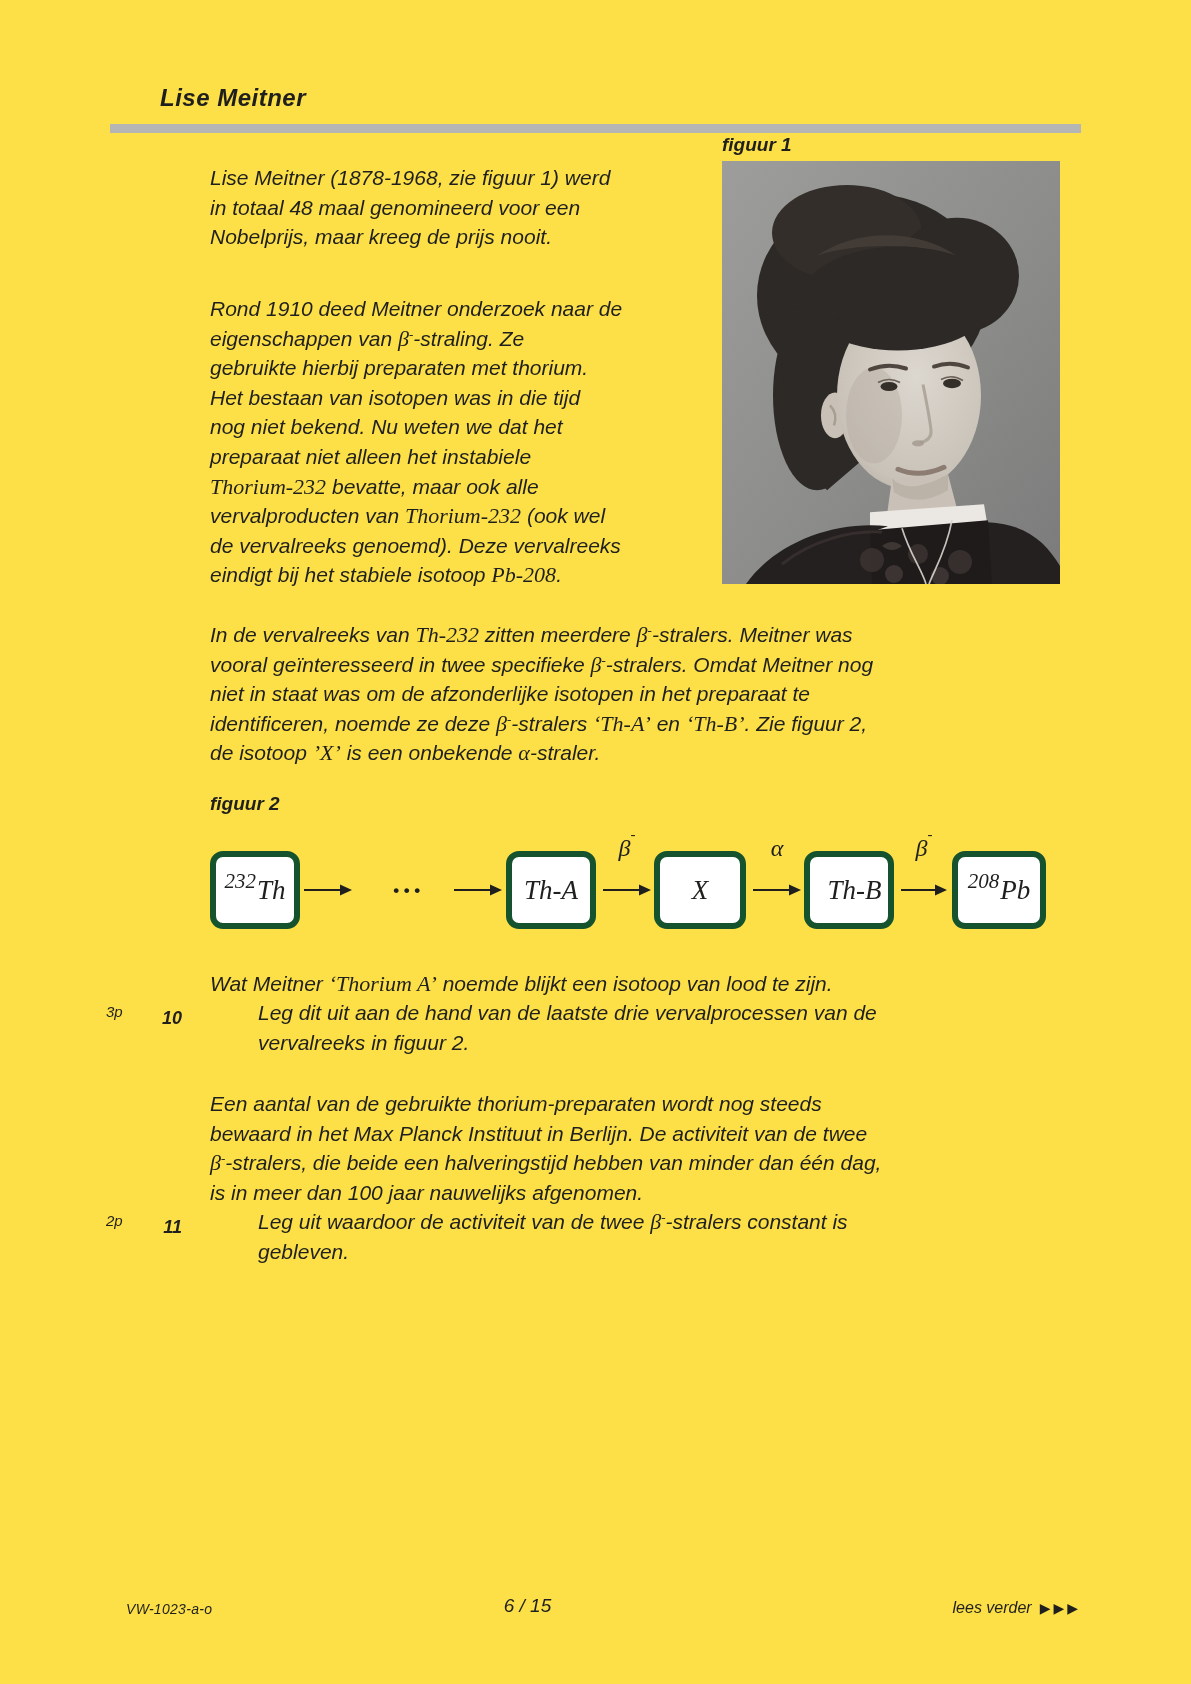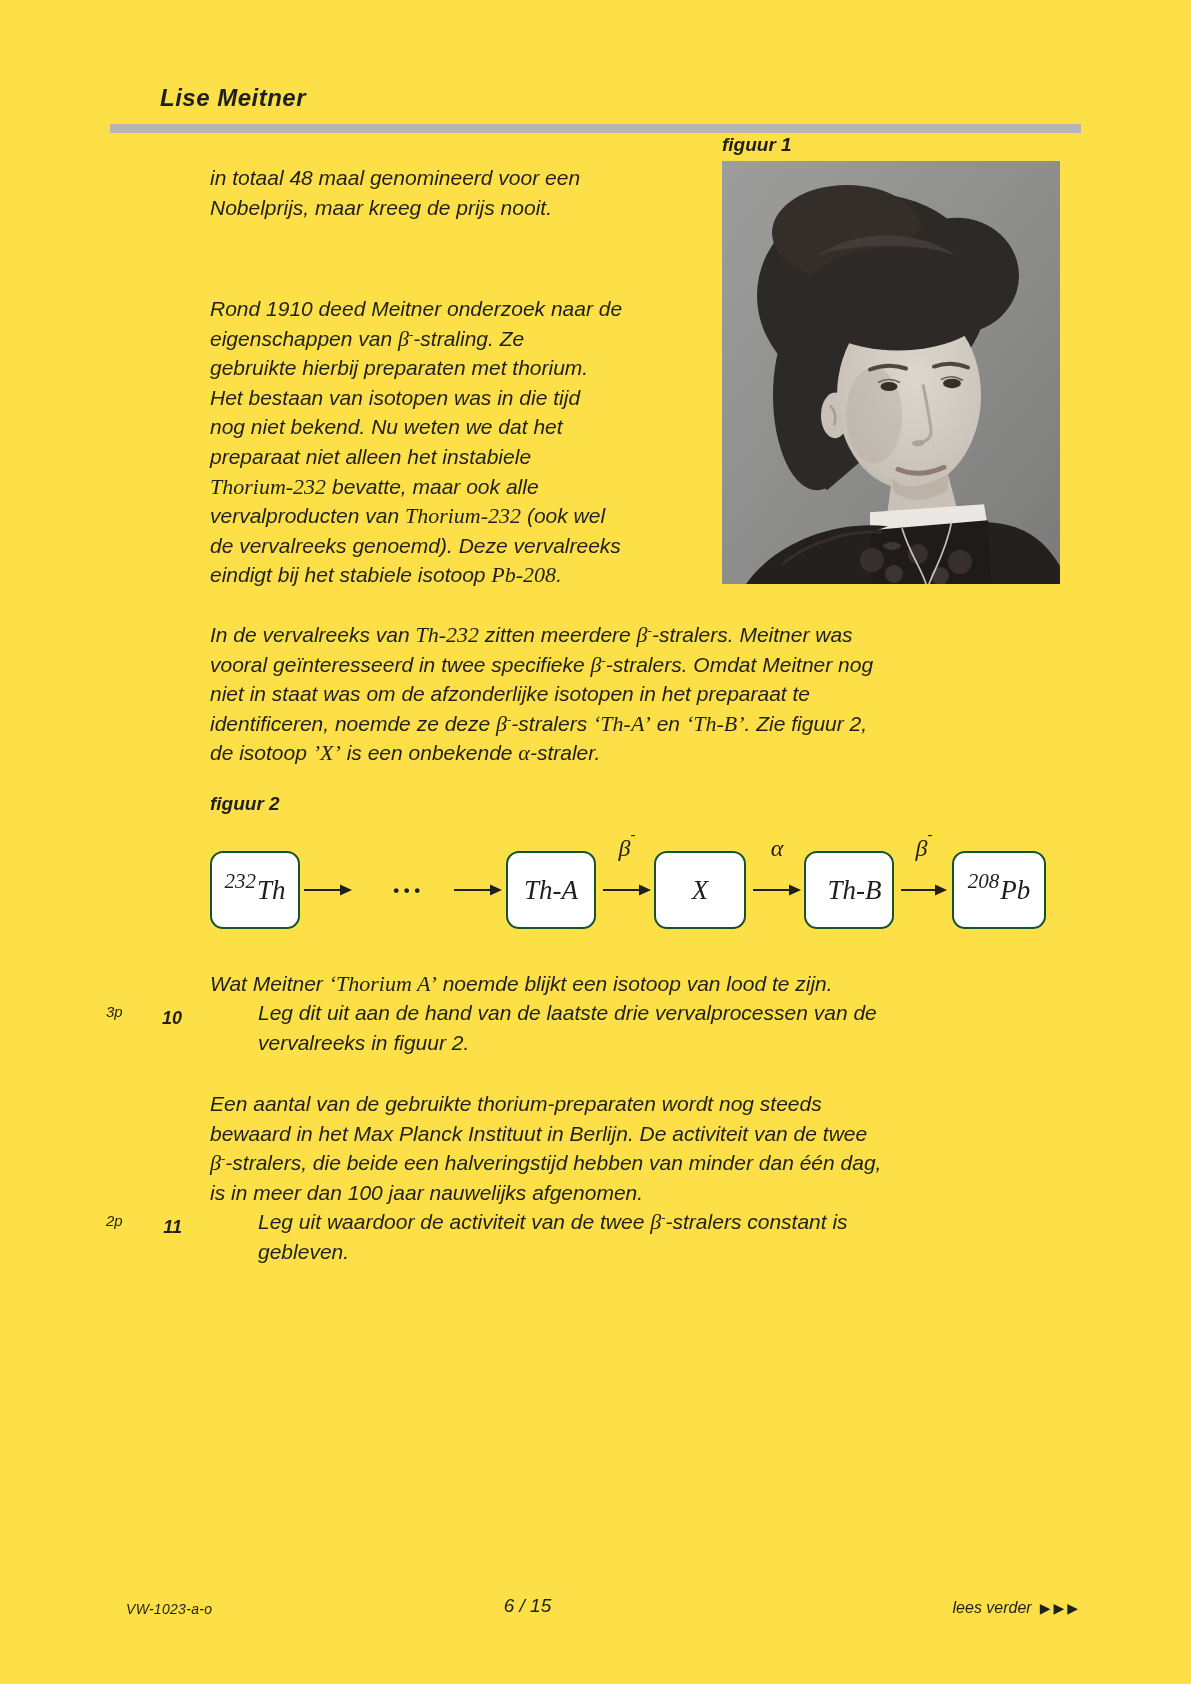--- a/index.html
+++ b/index.html
@@ -40,21 +40,21 @@
   .question { left:0; width:1191px; }
   .q10 { top:998px; }
   .q11 { top:1207px; }
   .question .pts { position:absolute; left:106px; top:5px; font-size:15px; }
   .question .qnum { position:absolute; left:136px; top:2px; width:46px; text-align:right; font-size:18px; font-weight:bold;margin-top:8px; }
   .question .qtext { position:absolute; left:210px; top:0;margin-left:48px; }
 
   
   .fig2 { left:210px; top:820px; width:840px; height:115px; }
   .fbox {
-    position:absolute; top:31px; height:78px; border:2px solid #14532d; border-radius:13px;
+    position:absolute; top:31px; height:78px; border:6px solid #14532d; border-radius:13px;
     display:flex; align-items:center; justify-content:center;
     font-family:"Liberation Serif","DejaVu Serif",serif; font-size:27px; color:#1f1f1d;
     box-sizing:border-box; background:#fff;
   }
   .fbox .isosup { font-size:21px; position:relative; top:-9px; margin-right:1px; }
   .acell { position:absolute; top:31px; height:78px; display:flex; align-items:center; justify-content:center; }
   .acell svg { display:block; }
   .alabel {
     position:absolute; top:-17px; left:50%; transform:translateX(-50%);
     font-family:"Liberation Serif","DejaVu Serif",serif; font-size:24px; white-space:nowrap;
@@ -141,21 +141,21 @@
       <circle cx="218" cy="416" r="9" fill="#443b38" opacity="0.8"></circle>
       <path d="M160,386 q10,-8 20,0 q-10,8 -20,0" fill="#4a413d" opacity="0.7"></path>
 
       <path d="M180,368 C188,394 200,410 204,424" stroke="#d9d5ce" stroke-width="1.7" fill="none" opacity="0.9"></path>
       <path d="M230,360 C224,392 212,410 207,424" stroke="#d9d5ce" stroke-width="1.7" fill="none" opacity="0.9"></path>
 
       <path d="M60,404 C90,380 130,370 160,372" stroke="#3d3533" stroke-width="3" fill="none" opacity="0.7"></path>
     </svg>
   </div>
 
-  <div class="abs para p1"><div class="tline"><span>in totaal 48 maal genomineerd voor een</span></div><div class="tline"><span>Nobelprijs, maar kreeg de prijs nooit.</span></div></div>
+  <div class="abs para p1"><div class="tline"><span>Lise Meitner (1878-1968, zie figuur 1) werd</span></div><div class="tline"><span>in totaal 48 maal genomineerd voor een</span></div><div class="tline"><span>Nobelprijs, maar kreeg de prijs nooit.</span></div></div>
   <div class="abs para p2"><div class="tline"><span>Rond 1910 deed Meitner onderzoek naar de</span></div><div class="tline"><span>eigenschappen van </span><span class="serif">β</span><sup class="serif">-</sup><span>-straling. Ze</span></div><div class="tline"><span>gebruikte hierbij preparaten met thorium.</span></div><div class="tline"><span>Het bestaan van isotopen was in die tijd</span></div><div class="tline"><span>nog niet bekend. Nu weten we dat het</span></div><div class="tline"><span>preparaat niet alleen het instabiele</span></div><div class="tline"><span class="serif">Thorium-232</span><span> bevatte, maar ook alle</span></div><div class="tline"><span>vervalproducten van </span><span class="serif">Thorium-232</span><span> (ook wel</span></div><div class="tline"><span>de vervalreeks genoemd). Deze vervalreeks</span></div><div class="tline"><span>eindigt bij het stabiele isotoop </span><span class="serif">Pb-208</span><span>.</span></div></div>
   <div class="abs para p3"><div class="tline"><span>In de vervalreeks van </span><span class="serif">Th-232</span><span> zitten meerdere </span><span class="serif">β</span><sup class="serif">-</sup><span>-stralers. Meitner was</span></div><div class="tline"><span>vooral geïnteresseerd in twee specifieke </span><span class="serif">β</span><sup class="serif">-</sup><span>-stralers. Omdat Meitner nog</span></div><div class="tline"><span>niet in staat was om de afzonderlijke isotopen in het preparaat te</span></div><div class="tline"><span>identificeren, noemde ze deze </span><span class="serif">β</span><sup class="serif">-</sup><span>-stralers </span><span class="serif">‘Th-A’</span><span> en </span><span class="serif">‘Th-B’</span><span>. Zie figuur 2,</span></div><div class="tline"><span>de isotoop </span><span class="serif">’X’</span><span> is een onbekende </span><span class="serif">α</span><span>-straler.</span></div></div>
 
   <div class="abs fig-label fig2-label">figuur 2</div>
 
   <div class="abs fig2">
     <div class="fbox" style="left:0; width:90px;">
       <span class="isosup">232</span>
         <span>Th</span>
     </div>

